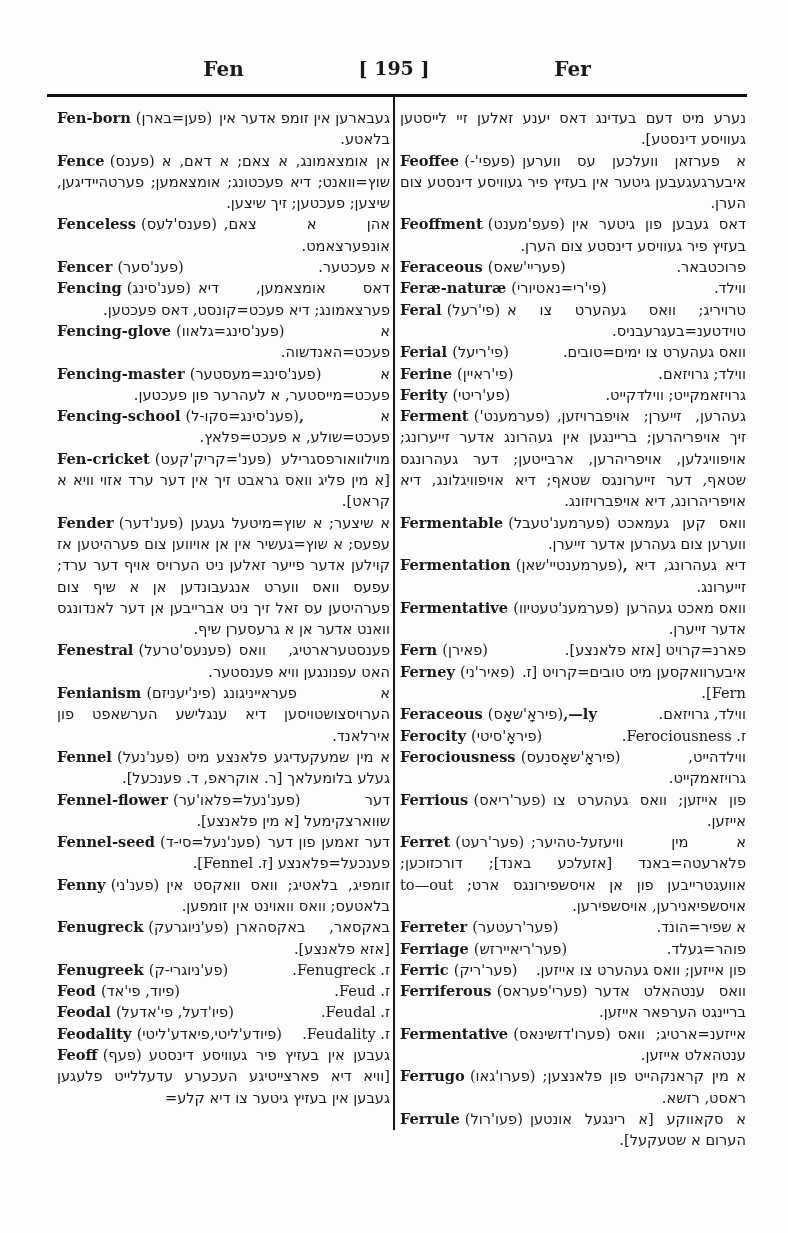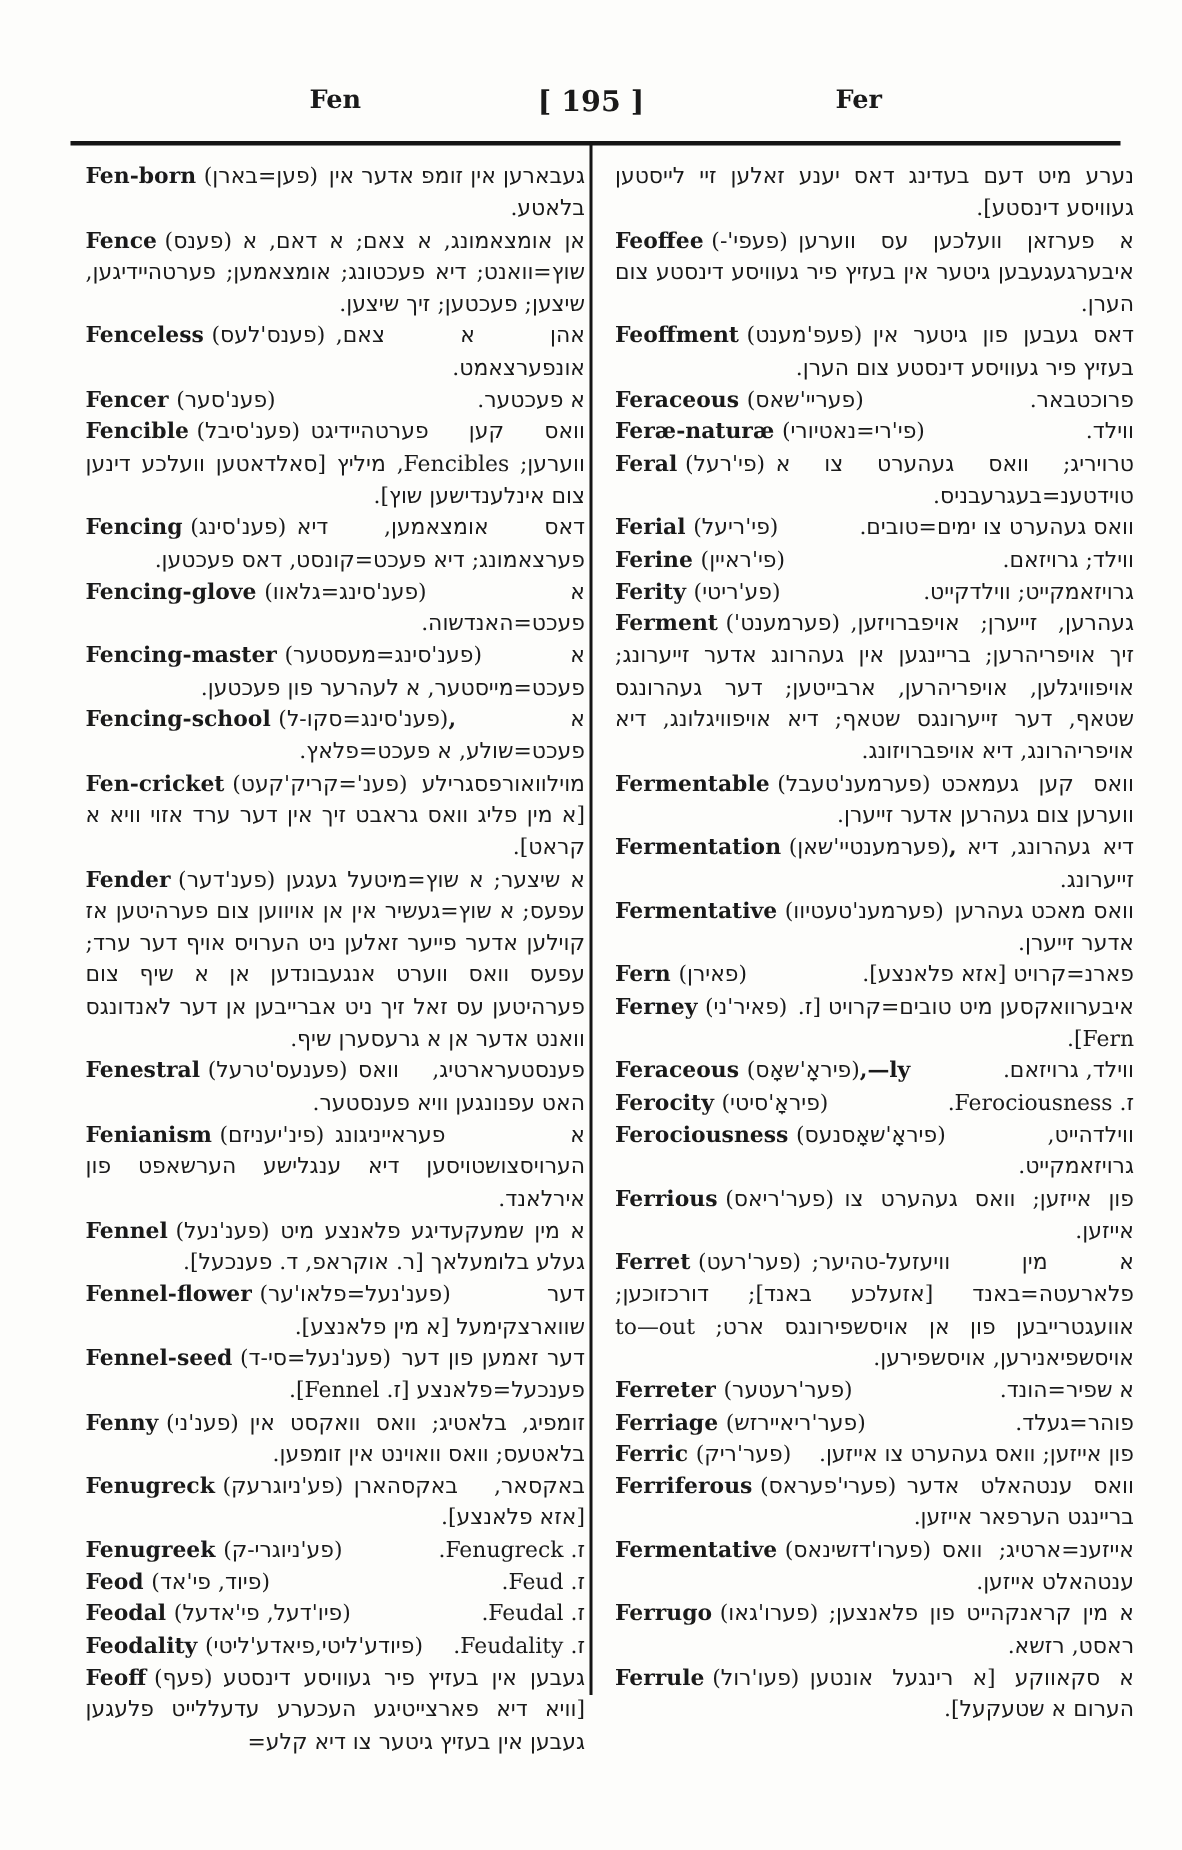--- a/index.html
+++ b/index.html
@@ -3,31 +3,31 @@
 <meta charset="utf-8">
 <style>
   html,body { margin:0; padding:0; background:#ffffff; }
   .page {
     position:relative; width:788px; height:1233px;
     background:#fdfdfb; color:#1a1a1a; overflow:hidden;
     font-family:"DejaVu Serif","DejaVu Sans",serif;
   }
   .running-head {
     position:absolute; top:57px; height:24px;
-    font-weight:bold; font-size:17px; text-align:center;
+    font-weight:bold; font-size:20px; text-align:center;
     font-family:"DejaVu Serif","DejaVu Sans",serif;
   }
   .rh-left  { left:57px;  width:333px; }
   .rh-center{ left:0;     width:788px; font-size:19px; }
   .rh-right { left:399px; width:347px; }
   .rule    { position:absolute; left:47px;  top:94px; width:700px; height:3px; background:#151515; }
   .divider { position:absolute; left:393px; top:94px; width:2px;  height:1036px; background:#151515; }
   .col { position:absolute; top:107px; }
   .col-left  { left:57px;  width:333px; }
-  .col-right { left:400px; width:346px;margin-left:10px; }
+  .col-right { left:400px; width:346px; }
   .entry {
     margin:0; direction:rtl; text-align:justify;
     font-size:14.6px; line-height:21.3px; clear:left;
     font-family:"DejaVu Serif","DejaVu Sans",sans-serif;
   }
   .hw {
     float:left; direction:ltr; unicode-bidi:isolate;
     font-weight:bold; margin-right:7px; white-space:nowrap;
   }
   .hw .en { font-family:"DejaVu Serif",serif; }
@@ -41,21 +41,20 @@
   <span class="running-head rh-left">Fen</span>
   <span class="running-head rh-center">[ 195 ]</span>
   <span class="running-head rh-right">Fer</span>
   <div class="rule"></div>
   <div class="divider"></div>
   <div class="col col-left">
       <p class="entry" dir="rtl"><span class="hw" dir="ltr"><span class="en">Fen-born</span> <span class="tr" dir="rtl">(פען=בארן)</span></span><span class="def">געבארען אין זומפ אדער אין בלאטע.</span></p>
       <p class="entry" dir="rtl"><span class="hw" dir="ltr"><span class="en">Fence</span> <span class="tr" dir="rtl">(פענס)</span></span><span class="def">אן אומצאמונג, א צאם; א דאם, א שוץ=וואנט; דיא פעכטונג; אומצאמען; פערטהיידיגען, שיצען; פעכטען; זיך שיצען.</span></p>
       <p class="entry" dir="rtl"><span class="hw" dir="ltr"><span class="en">Fenceless</span> <span class="tr" dir="rtl">(פענס'לעס)</span></span><span class="def">אהן א צאם, אונפערצאמט.</span></p>
       <p class="entry" dir="rtl"><span class="hw" dir="ltr"><span class="en">Fencer</span> <span class="tr" dir="rtl">(פענ'סער)</span></span><span class="def">א פעכטער.</span></p>
-      <p class="entry" dir="rtl"><span class="hw" dir="ltr"><span class="en">Fencible</span> <span class="tr" dir="rtl">(פענ'סיבל)</span></span><span class="def">וואס קען פערטהיידיגט ווערען; Fencibles, מיליץ [סאלדאטען וועלכע דינען צום אינלענדישען שוץ].</span></p>
       <p class="entry" dir="rtl"><span class="hw" dir="ltr"><span class="en">Fencing</span> <span class="tr" dir="rtl">(פענ'סינג)</span></span><span class="def">דאס אומצאמען, דיא פערצאמונג; דיא פעכט=קונסט, דאס פעכטען.</span></p>
       <p class="entry" dir="rtl"><span class="hw" dir="ltr"><span class="en">Fencing-glove</span> <span class="tr" dir="rtl">(פענ'סינג=גלאוו)</span></span><span class="def">א פעכט=האנדשוה.</span></p>
       <p class="entry" dir="rtl"><span class="hw" dir="ltr"><span class="en">Fencing-master</span> <span class="tr" dir="rtl">(פענ'סינג=מעסטער)</span></span><span class="def">א פעכט=מייסטער, א לעהרער פון פעכטען.</span></p>
       <p class="entry" dir="rtl"><span class="hw" dir="ltr"><span class="en">Fencing-school</span> <span class="tr" dir="rtl">(פענ'סינג=סקו-ל)</span><span>,</span></span><span class="def">א פעכט=שולע, א פעכט=פלאץ.</span></p>
       <p class="entry" dir="rtl"><span class="hw" dir="ltr"><span class="en">Fen-cricket</span> <span class="tr" dir="rtl">(פענ'=קריק'קעט)</span></span><span class="def">מוילוואורפסגרילע [א מין פליג וואס גראבט זיך אין דער ערד אזוי וויא א קראט].</span></p>
       <p class="entry" dir="rtl"><span class="hw" dir="ltr"><span class="en">Fender</span> <span class="tr" dir="rtl">(פענ'דער)</span></span><span class="def">א שיצער; א שוץ=מיטעל געגען עפעס; א שוץ=געשיר אין אן אויווען צום פערהיטען אז קוילען אדער פייער זאלען ניט הערויס אויף דער ערד; עפעס וואס ווערט אנגעבונדען אן א שיף צום פערהיטען עס זאל זיך ניט אברייבען אן דער לאנדונגס וואנט אדער אן א גרעסערן שיף.</span></p>
       <p class="entry" dir="rtl"><span class="hw" dir="ltr"><span class="en">Fenestral</span> <span class="tr" dir="rtl">(פענעס'טרעל)</span></span><span class="def">פענסטערארטיג, וואס האט עפנונגען וויא פענסטער.</span></p>
       <p class="entry" dir="rtl"><span class="hw" dir="ltr"><span class="en">Fenianism</span> <span class="tr" dir="rtl">(פינ'יעניזם)</span></span><span class="def">א פעראייניגונג הערויסצושטויסען דיא ענגלישע הערשאפט פון אירלאנד.</span></p>
       <p class="entry" dir="rtl"><span class="hw" dir="ltr"><span class="en">Fennel</span> <span class="tr" dir="rtl">(פענ'נעל)</span></span><span class="def">א מין שמעקעדיגע פלאנצע מיט געלע בלומעלאך [ר. אוקראפ, ד. פענכעל].</span></p>
       <p class="entry" dir="rtl"><span class="hw" dir="ltr"><span class="en">Fennel-flower</span> <span class="tr" dir="rtl">(פענ'נעל=פלאו'ער)</span></span><span class="def">דער שווארצקימעל [א מין פלאנצע].</span></p>

